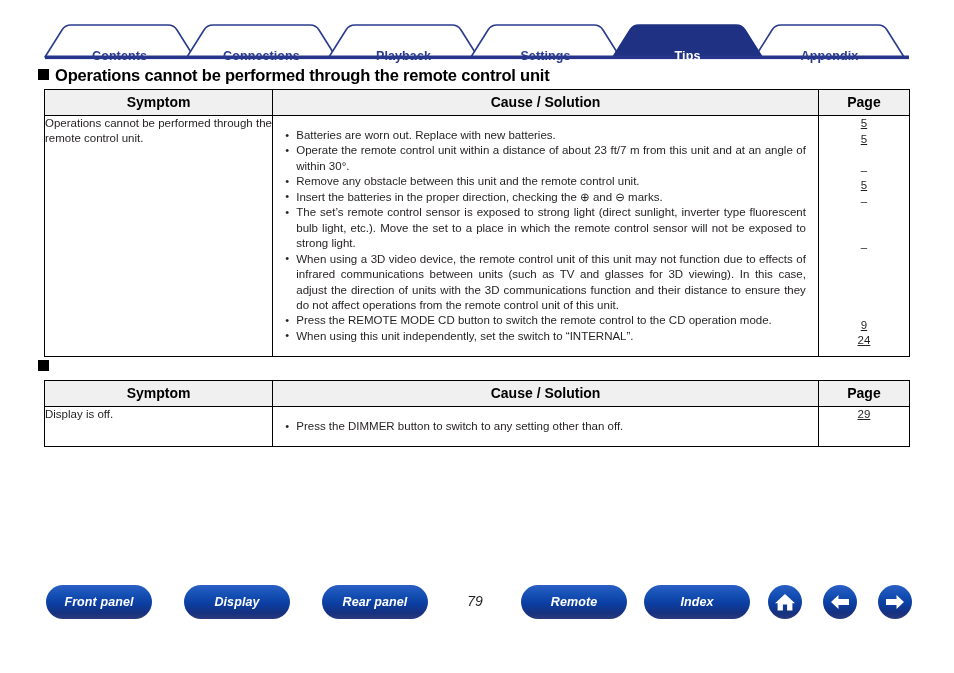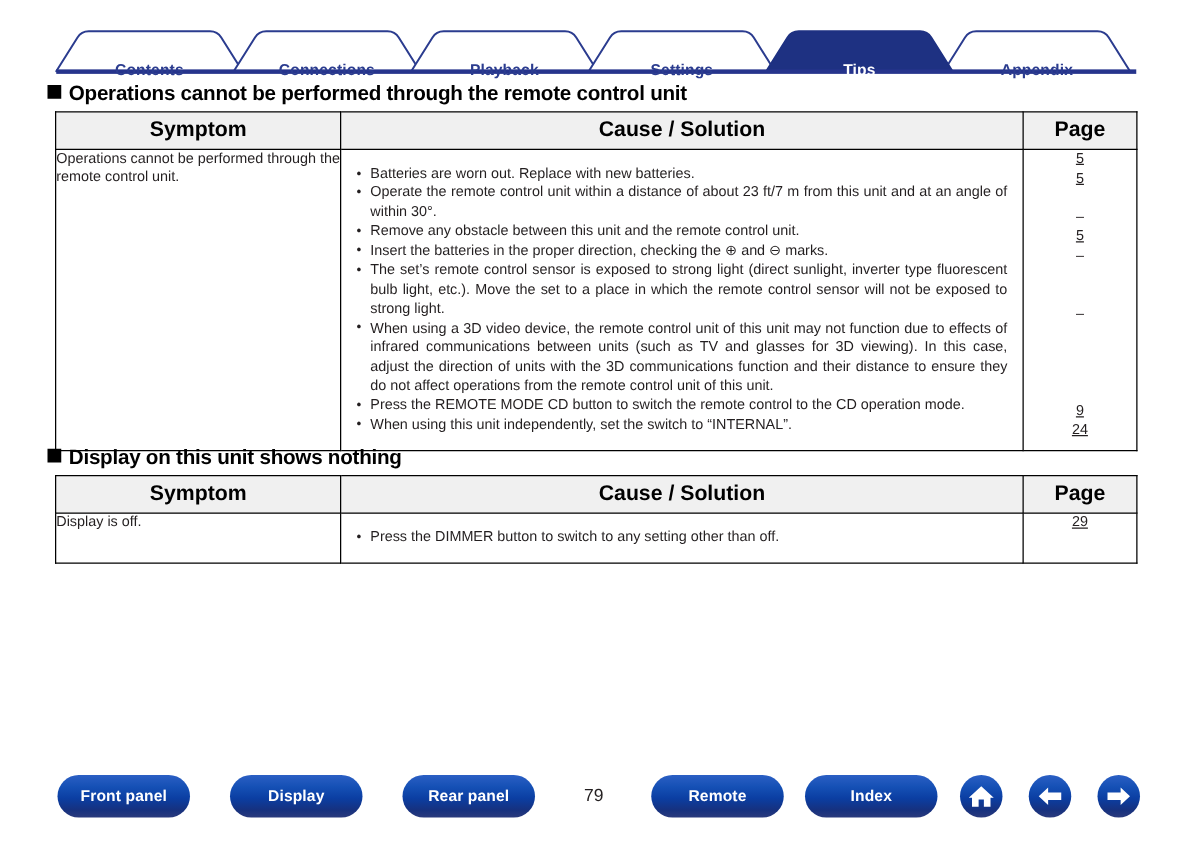--- a/index.html
+++ b/index.html
@@ -70,21 +70,21 @@
     font-size: 11.5px;
     color: #231f20;
   }
   .tbl td, .tbl th {
     border: 1px solid #000000;
     vertical-align: top;
     padding: 0;
   }
   .tbl th {
     background: #f0f0f0;
-    font-size: 17px;
+    font-size: 14px;
     font-weight: bold;
     text-align: center;
     padding: 4px 0 5px 0;
     color: #000000;
   }
   .col-symptom { width: 228px; }
   .col-cause   { width: 545px; }
   .col-page    { width: 91px; }
 
   .cell-symptom {
@@ -132,23 +132,24 @@
   }
   .pagecol-spacer {
     display: block;
     height: 15.5px;
   }
 
   
   .footer {
     position: absolute;
     left: 0;
-    top: 620px;
+    top: 585px;
     width: 954px;
     height: 48px;
+    font-style: italic;
   }
   .pill {
     position: absolute;
     top: 0;
     height: 34px;
     border-radius: 17px;
     background: linear-gradient(to bottom, #2b5fc4 0%, #1550b5 28%, #0b3ea2 55%, #16317f 82%, #2a3a7c 100%);
     color: #ffffff;
     font-size: 12.5px;
     font-weight: bold;
@@ -253,21 +254,21 @@
         <span class="pagecol-spacer"></span>
         <span class="pagecol-spacer"></span>
         <span class="pagecol-line"><u>9</u></span>
         <span class="pagecol-line"><u>24</u></span>
       </td>
     </tr>
   </tbody>
 </table>
 
 <div class="section-heading" style="top:357px;">
-  <span class="sq"></span><span>Display on this unit shows nothing</span>
+  <span class="sq"></span>
 </div>
 
 <table class="tbl" style="left:44px; top:380px; width:866px;">
   <colgroup>
     <col class="col-symptom">
       <col class="col-cause">
       <col class="col-page">
   </colgroup>
   <thead>
     <tr>

